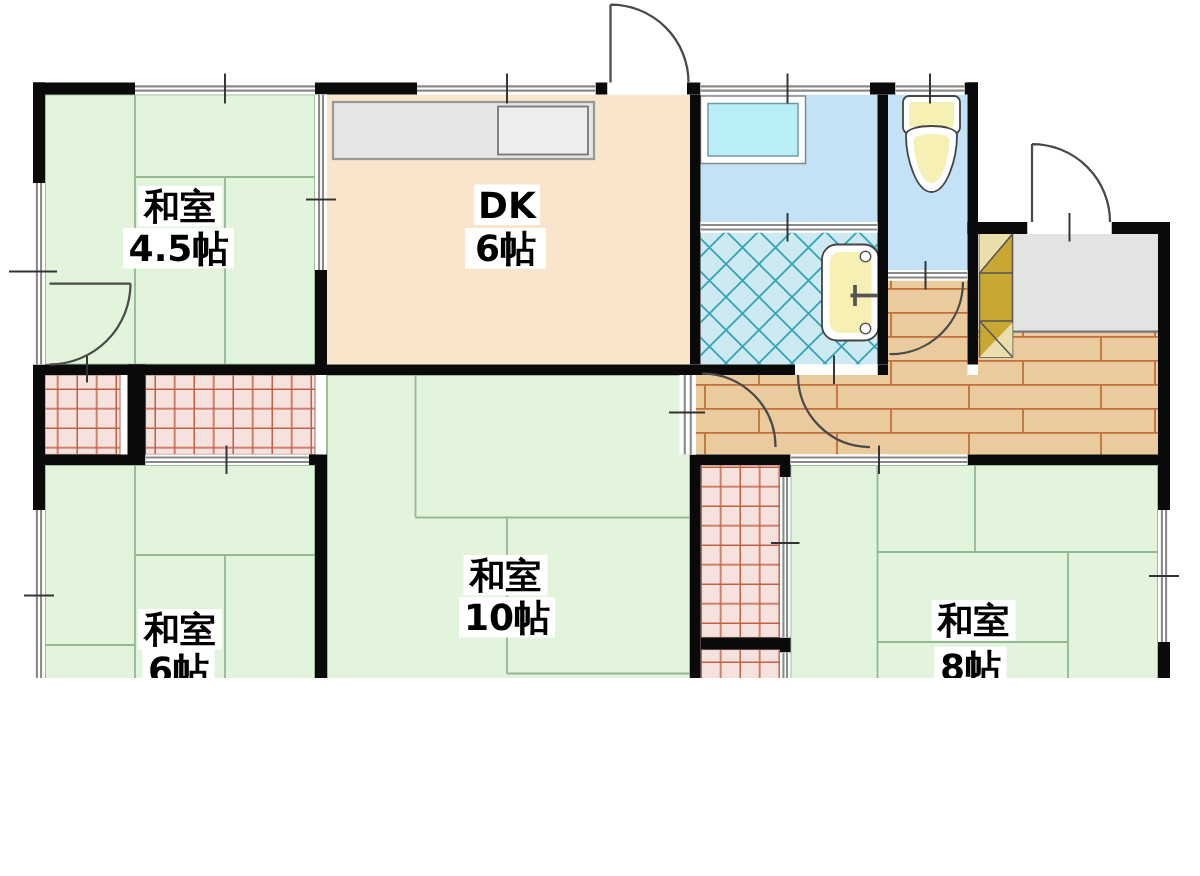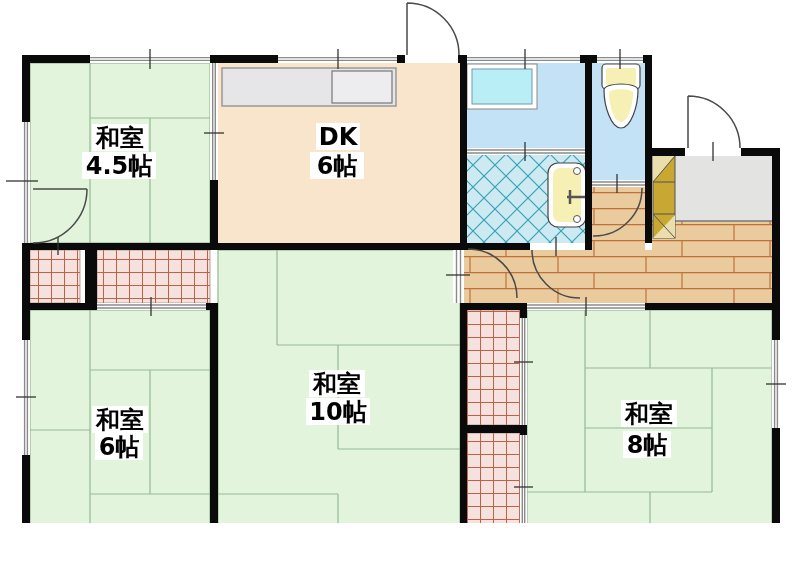--- a/index.html
+++ b/index.html
@@ -4,21 +4,21 @@
 <style>
   :root{
     --wall:#0a0a0a; --tatami:#e2f4dc; --tatami-line:#94b894; --dk:#f9e5cb;
     --water:#c3e2f6; --tile:#cde9f2; --tile-line:#35a3b5; --wood:#eacb9d;
     --wood-line:#c0713b; --closet:#f5e1de; --closet-line:#c35f43;
     --tataki:#e3e3e2; --fixture:#f6f0b4; --pan:#b9eef7; --counter:#e6e6e8;
     --cabinet:#c9a733; --cabinet-light:#eadfac; --arc:#4a4a4a;
     --win-line:#8a8a8a; --tick:#333;
   }
   html,body{margin:0;padding:0;background:#fff;}
-  .plan-wrap{width:800px;height:523px;position:relative;background:#fff;}
+  .plan-wrap{width:800px;height:452px;position:relative;background:#fff;}
   svg{display:block;font-family:"DejaVu Sans","Liberation Sans",sans-serif;}
   .wall{fill:var(--wall);}
   .tatami{fill:var(--tatami);}
   .tatline{stroke:var(--tatami-line);stroke-width:1.2;fill:none;}
   .dkfloor{fill:var(--dk);}
   .water{fill:var(--water);}
   .tataki{fill:var(--tataki);}
   .whitebox{fill:#fff;}
   .winline{stroke:var(--win-line);stroke-width:1.4;}
   .tick{stroke:var(--tick);stroke-width:1.3;}

